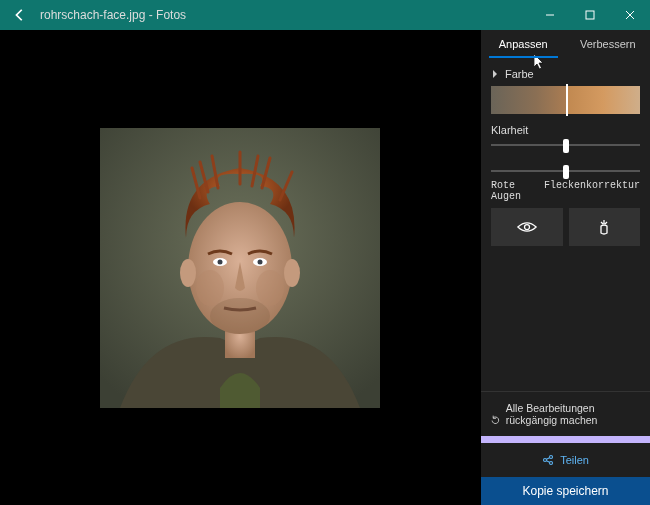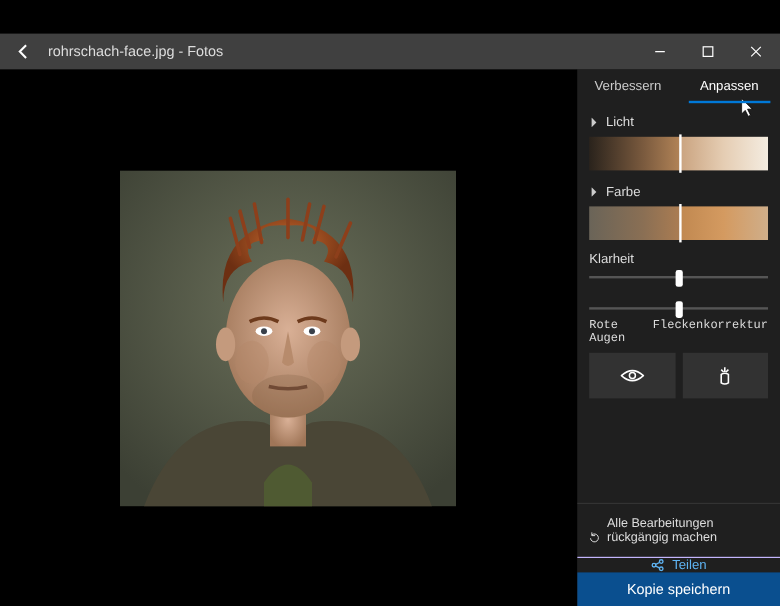--- a/index.html
+++ b/index.html
@@ -1,20 +1,20 @@
 <!DOCTYPE html>
 <html><head>
 <meta charset="utf-8">
 <style>
   * { margin: 0; padding: 0; box-sizing: border-box; font-family: "Segoe UI", sans-serif; }
   html, body { width: 650px; height: 505px; overflow: hidden; }
   body { background: #000; color: #fff; display: flex; flex-direction: column; }
 
   
-  .titlebar { height: 30px; background: #404040; display: flex; align-items: center; margin-top: 28px; }
+  .titlebar { height: 30px; background: #0f766e; display: flex; align-items: center; }
   .titlebar .back { width: 40px; height: 30px; display:flex; align-items:center; justify-content:center; }
   .titlebar .back svg { width: 14px; height: 14px; stroke: #fff; fill:none; stroke-width:2; }
   .titlebar .title { font-size: 12px; color: #ddd; }
   .titlebar .spacer { flex: 1; }
   .titlebar .winbtn { width: 40px; height: 30px; display:flex; align-items:center; justify-content:center; }
   .titlebar .winbtn svg { width: 10px; height: 10px; stroke:#fff; fill:none; stroke-width:1; }
 
   
   .main { flex:1; display:flex; }
   .canvas { flex:1; background:#000; display:flex; align-items:center; justify-content:center; }
@@ -39,21 +39,21 @@
   .slider-group { padding:8px 10px 0 10px;}
   .slider-label { font-size:11px; color:#ddd; margin-bottom:6px;}
   .slider-track { height:2px; background:#555; position:relative; margin:8px 0;}
   .slider-thumb { position:absolute; top:-5px; width:6px; height:14px; background:#fff; border-radius:2px; transform:translateX(-50%);}
   .tool-row { display:flex; padding:6px 10px 0 10px; gap:6px;}
   .tool-row-labels { display:flex; padding:0 10px; gap:6px;}
   .tool-row-labels div { flex:1; font-size:10px; color:#ddd;font-family:Liberation Mono, monospace;}
   .tool-icon-box { flex:1; background:#323232; height:38px; display:flex; align-items:center; justify-content:center;}
   .sidebar-spacer { flex:1; }
   .undo-row { border-top:1px solid #333; padding:10px; display:flex; align-items:flex-end; gap:6px; font-size:10.5px; color:#ddd;}
-  .action-row { display:flex; border-top:1px solid #c4b5fd;flex-direction:column;}
+  .action-row { display:flex; border-top:7px solid #c4b5fd;}
   .action-row .act { flex:1; height:34px; display:flex; align-items:center; justify-content:center; gap:6px; background:#1f1f1f; font-size:11px; color:#5eb3f2;}
   .action-row .act + .act { border-left:1px solid #2a2a2a;}
   .savecopy { background:#0a4f8f; height:28px; display:flex; align-items:center; justify-content:center; font-size:12px; color:#fff;}
 </style>
 </head>
 <body>
 
 <div class="titlebar">
   <div class="back">
     <svg viewBox="0 0 16 16">
@@ -139,42 +139,29 @@
       <ellipse cx="110" cy="160" rx="14" ry="18" fill="#b4886a" opacity="0.4"></ellipse>
       <ellipse cx="170" cy="160" rx="14" ry="18" fill="#b4886a" opacity="0.4"></ellipse>
 
       <ellipse cx="140" cy="188" rx="30" ry="18" fill="#7a5a3e" opacity="0.25"></ellipse>
     </svg>
   </div>
 
   <div class="sidebar">
 
     <div class="tabrow">
-      <div class="tab">Verbessern</div>
       <div class="tab active">
         <span>Anpassen</span>
         <svg class="cursor" width="12" height="16" viewBox="0 0 12 16">
             <path d="M0 0 L0 13 L3 10 L5.5 15 L7.5 14 L5 9 L9 9 Z" fill="#fff" stroke="#000" stroke-width="0.7"></path>
           </svg>
       </div>
-    </div>
-
-    <div class="section">
-      <div class="exp-row">
-        <svg viewBox="0 0 8 8">
-            <path d="M2 0 L6 4 L2 8 Z"></path>
-          </svg>
-        <span>Licht</span>
-      </div>
-      <div class="preview">
-        <div class="half" style="background:linear-gradient(90deg,#2a231c,#7a5a3e 60%,#b08256);"></div>
-        <div class="half" style="background:linear-gradient(90deg,#c9a27e,#e5cdb3 50%,#f4ece0);"></div>
-        <div class="divider"></div>
-      </div>
-    </div>
+      <div class="tab">Verbessern</div>
+    </div>
+
 
     <div class="section">
       <div class="exp-row">
         <svg viewBox="0 0 8 8">
             <path d="M2 0 L6 4 L2 8 Z"></path>
           </svg>
         <span>Farbe</span>
       </div>
       <div class="preview">
         <div class="half" style="background:linear-gradient(90deg,#6a6458,#8a6f54 60%,#aa7c52);"></div>

